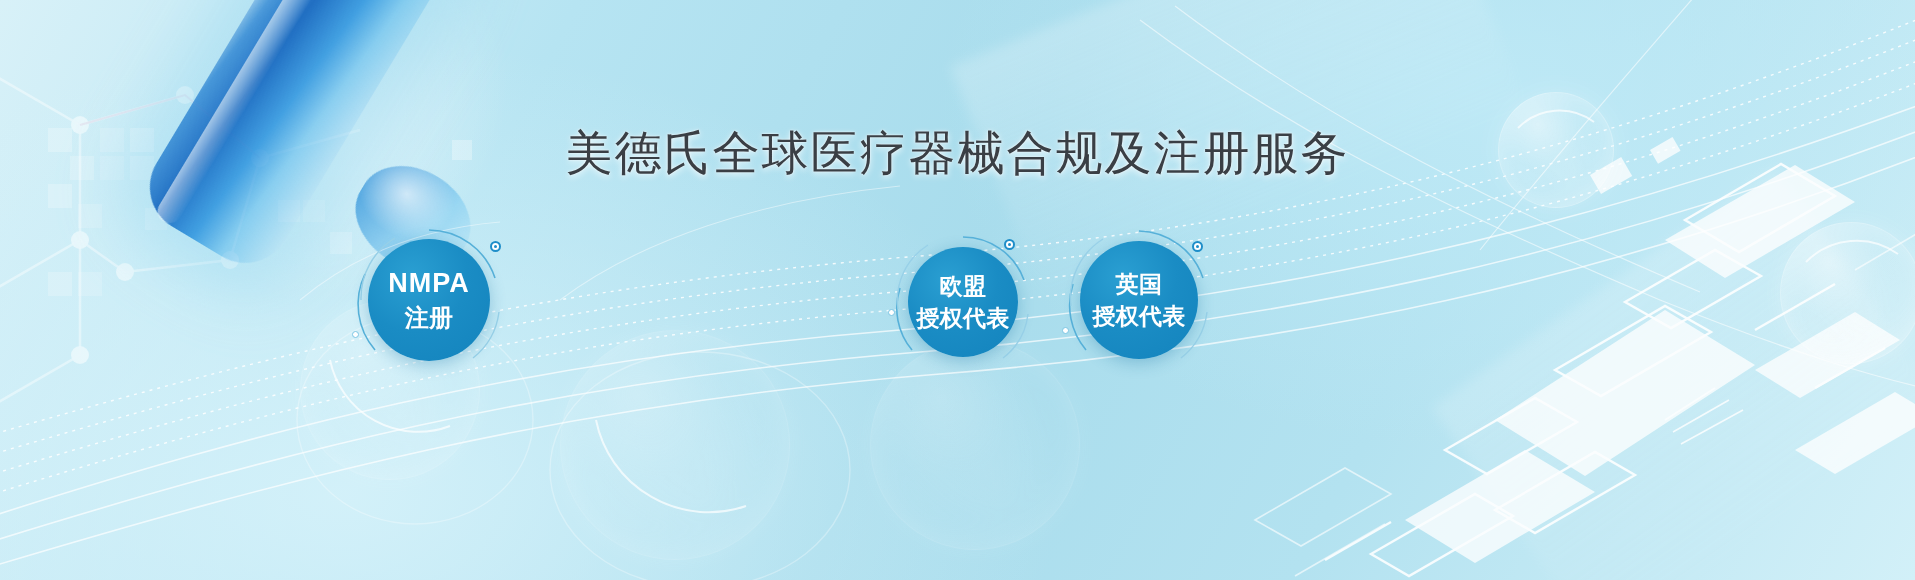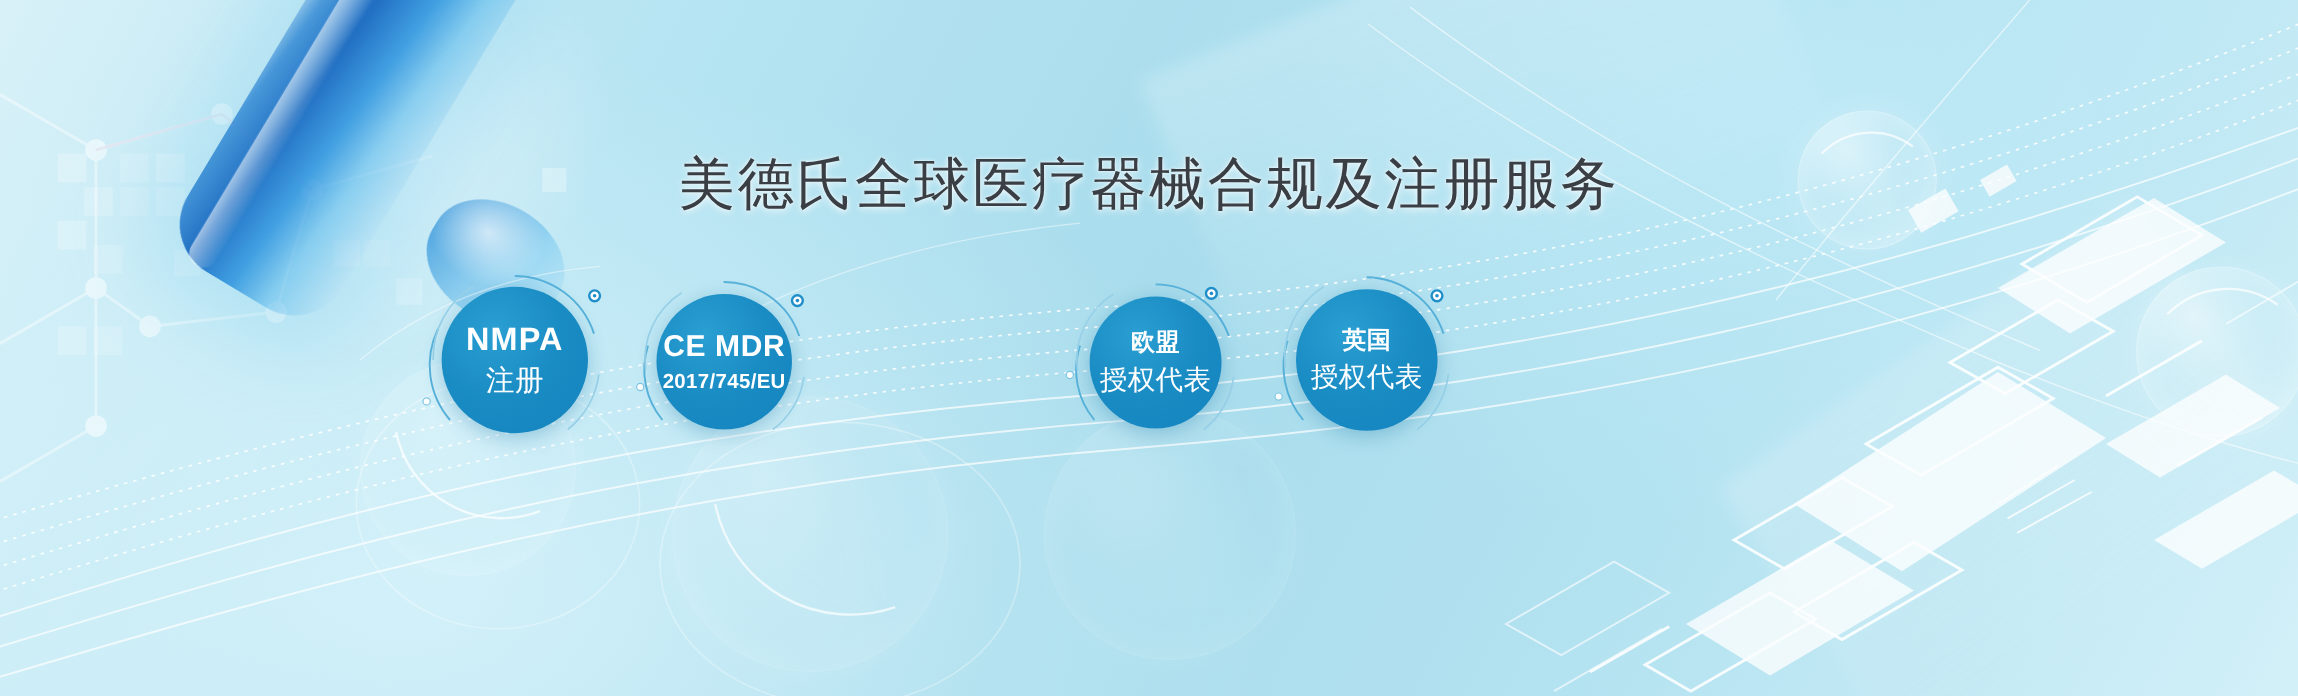--- a/index.html
+++ b/index.html
@@ -116,22 +116,22 @@
     border-radius:50%;
     background:radial-gradient(circle at 36% 30%, #2a9fd2 0%, #1a8cc4 48%, #1383bd 100%);
     box-shadow:0 4px 16px rgba(18,110,160,0.30);
     display:flex; flex-direction:column;
     align-items:center; justify-content:center;
     color:#fff;
     text-align:right;
     line-height:1.22;
   }
   .badge .l1 { font-weight:700; font-size:25px; letter-spacing:0.5px; white-space:nowrap; }
-  .badge .l2 { font-weight:400; font-size:21px; letter-spacing:0.3px; white-space:nowrap; margin-top:3px; }
-  .badge.cn .l1 { font-size:20px; }
+  .badge .l2 { font-weight:700; font-size:21px; letter-spacing:0.3px; white-space:nowrap; margin-top:3px; }
+  .badge.cn .l1 { font-size:23px; }
   .badge.cn .l2 { font-size:23px; }
   .badge.nmpa .l1 { font-size:27px; letter-spacing:1px; }
   .badge.nmpa .l2 { font-size:24px; }
   .badge .l2.small { font-size:17px; font-weight:700; }
 
   .badge .ring { position:absolute; left:-13px; top:-13px; width:calc(100% + 26px); height:calc(100% + 26px); }
 
   .ds-sm, .ds-md { position:absolute; border-radius:50%; }
   .ds-md { width:11px; height:11px; background:#fff; border:2px solid #1f8ec9; }
   .ds-md:after { content:""; position:absolute; left:2px; top:2px; width:3px; height:3px; border-radius:50%; background:#1f8ec9; }
@@ -278,34 +278,20 @@
         <path d="M118 132 A70 70 0 0 0 144 86" stroke="#9ad2e9" stroke-width="1.4" fill="none"></path>
       </svg>
       <div class="ds-md" style="left:122px; top:2px;"></div>
       <div class="ds-sm" style="left:-16px; top:92px;"></div>
       <div class="disc">
         <div class="l1">NMPA</div>
         <div class="l2">注册</div>
       </div>
     </div>
 
-    <div class="badge" style="left:547px; top:245px; width:113px; height:113px;">
-      <svg class="ring" viewBox="0 0 139 139" fill="none">
-        <path d="M69 3 A66 66 0 0 1 132 48" stroke="#58b2da" stroke-width="1.6" fill="none"></path>
-        <path d="M18 118 A66 66 0 0 1 6 56" stroke="#58b2da" stroke-width="1.6" fill="none"></path>
-        <path d="M34 12 A66 66 0 0 0 4 76" stroke="#9ad2e9" stroke-width="1.4" fill="none"></path>
-        <path d="M110 126 A66 66 0 0 0 136 82" stroke="#9ad2e9" stroke-width="1.4" fill="none"></path>
-      </svg>
-      <div class="ds-md" style="left:112px; top:0px;"></div>
-      <div class="ds-sm" style="left:-17px; top:74px;"></div>
-      <div class="disc">
-        <div class="l1">CE MDR</div>
-        <div class="l2 small">2017/745/EU</div>
-      </div>
-    </div>
 
 
     <div class="badge cn" style="left:908px; top:247px; width:110px; height:110px;">
       <svg class="ring" viewBox="0 0 136 136" fill="none">
         <path d="M68 3 A65 65 0 0 1 129 46" stroke="#58b2da" stroke-width="1.6" fill="none"></path>
         <path d="M17 116 A65 65 0 0 1 5 54" stroke="#58b2da" stroke-width="1.6" fill="none"></path>
         <path d="M33 11 A65 65 0 0 0 3 75" stroke="#9ad2e9" stroke-width="1.4" fill="none"></path>
         <path d="M108 124 A65 65 0 0 0 133 80" stroke="#9ad2e9" stroke-width="1.4" fill="none"></path>
       </svg>
       <div class="ds-md" style="left:96px; top:-8px;"></div>

